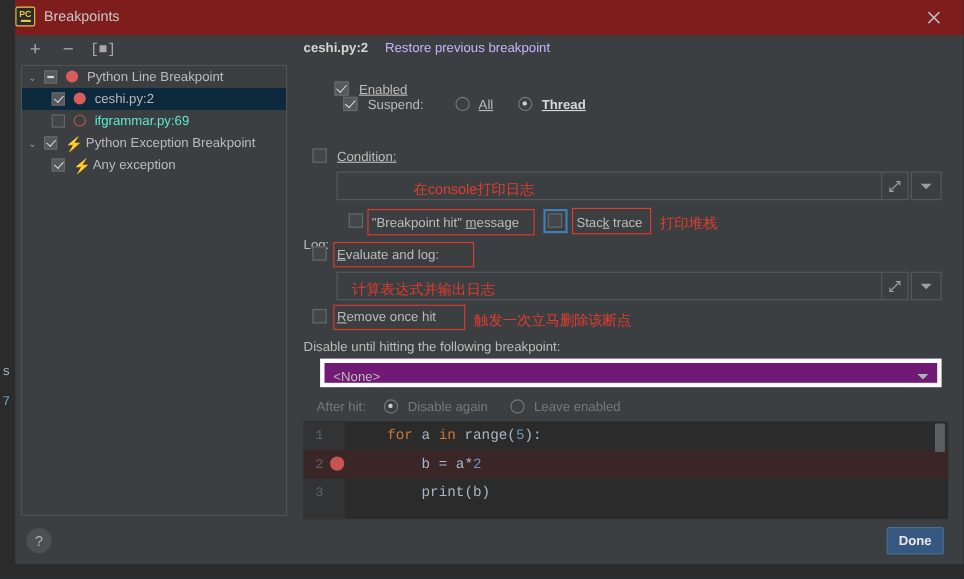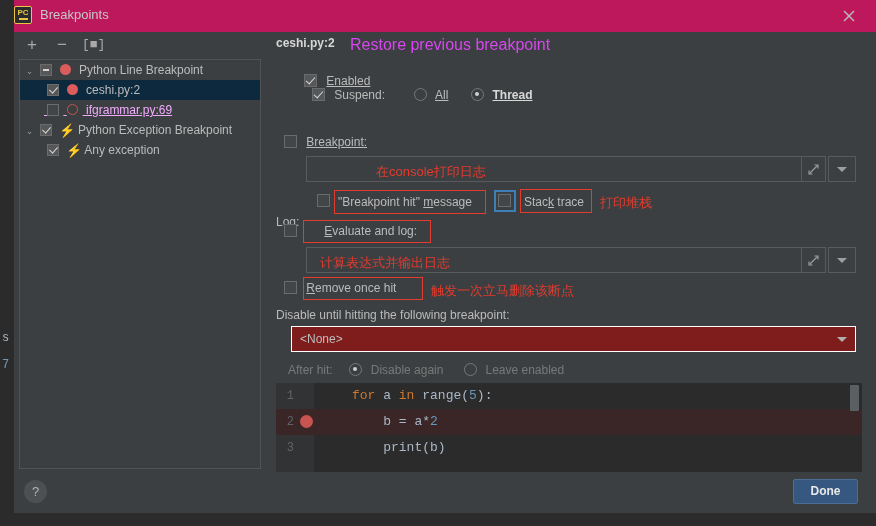--- a/index.html
+++ b/index.html
@@ -45,21 +45,21 @@
     width: 862px;
     height: 513px;
     background: #3c3f41;
     box-sizing: border-box;
   }
 
   
   .titlebar {
     position: relative;
     height: 32px;
-    background: #be185d;
+    background: #7f1d1d;
   }
   .title-icon {
     position: absolute;
     left: 0px; top: 6px;
     width: 18px; height: 18px;
     background: #2b2b2b;
     border: 1px solid #e8c547;
     border-radius: 2px;
     box-sizing: border-box;
     color: #e8c547;
@@ -129,21 +129,21 @@
     line-height: 20px;
     font-size: 12px;
     color: #bbbbbb;
     white-space: nowrap;
     cursor: pointer;
     padding-left: 2px;
   }
   .tree-row.selected {
     background: #0d293e;
   }
-  .tree-row.disabled { color: #f0abfc; text-decoration: underline; }
+  .tree-row.disabled { color: #5eead4; }
   .twisty {
     display: inline-block;
     width: 15px;
     text-align: center;
     color: #9a9a9a;
     font-size: 9px;
     vertical-align: middle;
   }
   .indent { display: inline-block; width: 22px; }
   .cb {
@@ -203,21 +203,21 @@
     width: 580px;
     height: 440px;
   }
   .bp-header { position: relative; height: 26px; }
   .bp-name {
     position: absolute; left: 0; top: 4px;
     font-size: 12px; font-weight: bold; color: #d6d6d6;
   }
   .restore-link {
     position: absolute; left: 74px; top: 4px;
-    font-size: 16px; color: #d946ef; cursor: pointer;
+    font-size: 12px; color: #c4b5fd; cursor: pointer;
   }
 
   .row { position: relative; }
 
   .ck {
     display: inline-block;
     width: 13px; height: 13px;
     border: 1px solid #6b6b6b;
     background: #55585a;
     box-sizing: border-box;
@@ -300,22 +300,22 @@
   .focus-box {
     position: absolute;
     border: 2px solid #3e7fb5;
     box-sizing: border-box;
     pointer-events: none;
   }
 
   
   .combo {
     position: absolute;
-    background: #7f1d1d;
-    border: 1px solid #ffffff;
+    background: #701a75;
+    border: 4px solid #ffffff;
     box-sizing: border-box;
     height: 26px;
     cursor: pointer;
   }
   .combo .val {
     position: absolute;
     left: 8px; top: 5px;
     font-size: 12px;
     color: #bdbdbd;
   }
@@ -401,21 +401,21 @@
     background: #4d5052;
     color: #b4b4b4;
     font-size: 13px;
     line-height: 23px;
     text-align: center;
     cursor: pointer;
   }
   .done-btn {
     position: absolute;
     right: 18px; top: 7px;
-    width: 65px; height: 25px;
+    width: 52px; height: 25px;
     background: #365880;
     border: 1px solid #4a6f94;
     box-sizing: border-box;
     border-radius: 2px;
     color: #e8e8e8;
     font-size: 12px;
     font-weight: bold;
     line-height: 23px;
     text-align: center;
     cursor: pointer;
@@ -515,21 +515,21 @@
     <span style="display:inline-block; width:22px;"></span>
     <span class="rb"></span>
     <span class="lbl" style="margin-left:5px;"><span class="u">All</span></span>
     <span style="display:inline-block; width:16px;"></span>
     <span class="rb on"></span>
     <span class="lbl bold u" style="margin-left:5px;">Thread</span>
   </div>
 
   <div class="row" style="position:absolute; left:8px; top:103px;">
     <span class="ck off"></span>
-    <span class="lbl" style="margin-left:6px;"><span class="u">Breakpoint:</span></span>
+    <span class="lbl" style="margin-left:6px;"><span class="u">Condition:</span></span>
   </div>
 
   <div class="txtfield" style="left:30px; top:124px; width:520px;">
     <div class="field-expand" style="right:0;">
       <div class="glyph">
         <svg width="13" height="13" viewBox="0 0 13 13">
           <path d="M7.5 2 L11 2 L11 5.5" stroke="#a0a0a0" stroke-width="1.1" fill="none"></path>
           <path d="M5.5 11 L2 11 L2 7.5" stroke="#a0a0a0" stroke-width="1.1" fill="none"></path>
           <line x1="10.5" y1="2.5" x2="2.5" y2="10.5" stroke="#a0a0a0" stroke-width="1.1"></line>
         </svg>
@@ -555,21 +555,21 @@
   <div style="position:absolute; left:222px; top:162px;">
     <span class="ck off"></span>
   </div>
   <div class="focus-box" style="left:218px; top:158px; width:22px; height:22px;"></div>
   <div class="lbl" style="position:absolute; left:248px; top:163px;">Stac<span class="u">k</span> trace</div>
   <div class="annot-box" style="left:244px; top:157px; width:72px; height:24px;"></div>
   <div class="annot-text" style="left:324px; top:162px;">打印堆栈</div>
 
   <div class="row" style="position:absolute; left:8px; top:192px;">
     <span class="ck off"></span>
-    <span class="lbl" style="margin-left:24px;text-align:center;"><span class="u">E</span>valuate and log:</span>
+    <span class="lbl" style="margin-left:6px;text-align:center;"><span class="u">E</span>valuate and log:</span>
   </div>
   <div class="annot-box" style="left:27px; top:188px; width:128px; height:23px;"></div>
 
   <div class="txtfield" style="left:30px; top:215px; width:520px;">
     <div class="field-expand" style="right:0;">
       <div class="glyph">
         <svg width="13" height="13" viewBox="0 0 13 13">
           <path d="M7.5 2 L11 2 L11 5.5" stroke="#a0a0a0" stroke-width="1.1" fill="none"></path>
           <path d="M5.5 11 L2 11 L2 7.5" stroke="#a0a0a0" stroke-width="1.1" fill="none"></path>
           <line x1="10.5" y1="2.5" x2="2.5" y2="10.5" stroke="#a0a0a0" stroke-width="1.1"></line>

